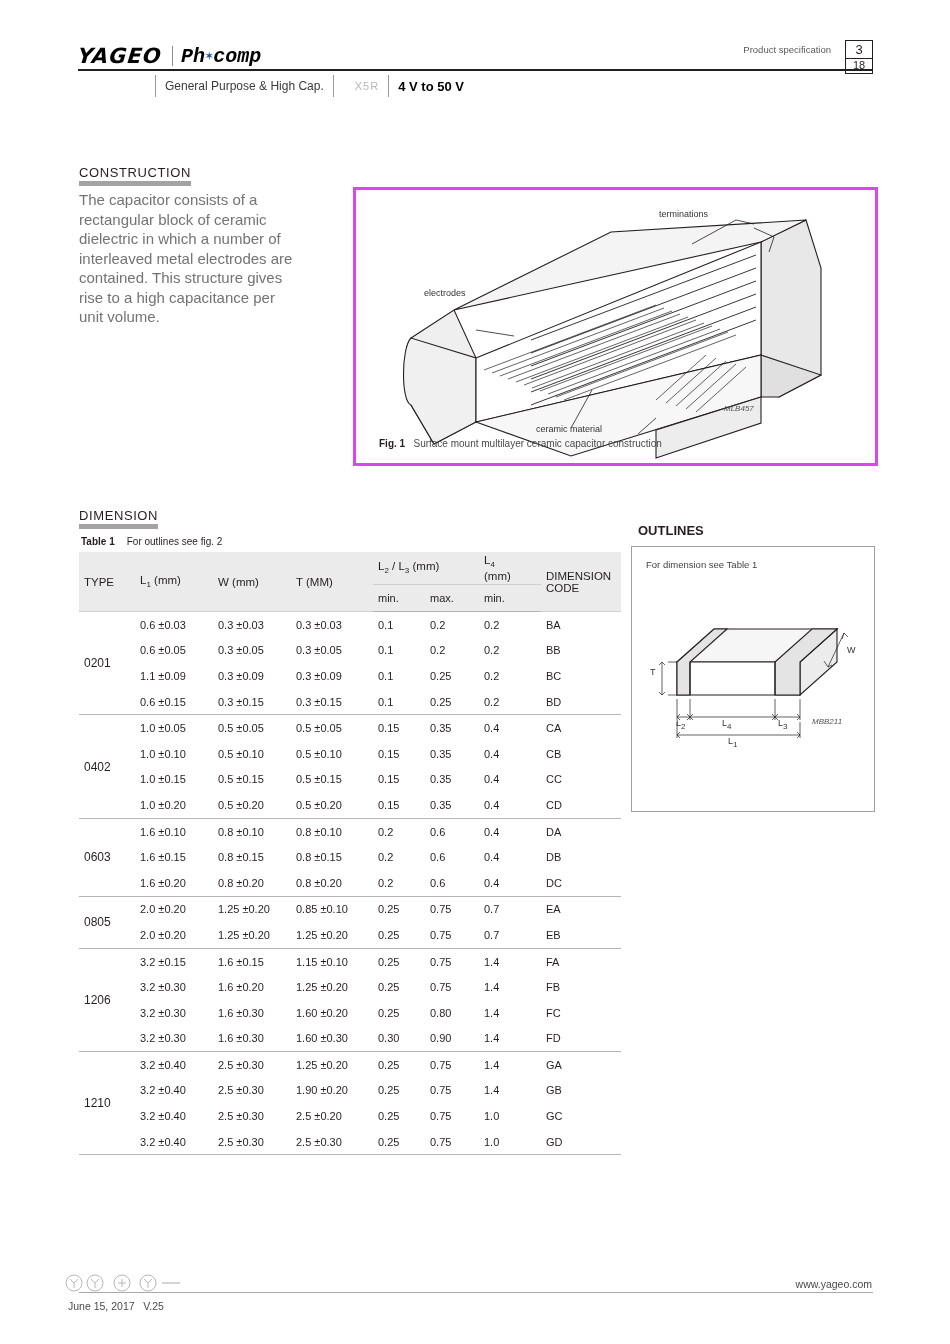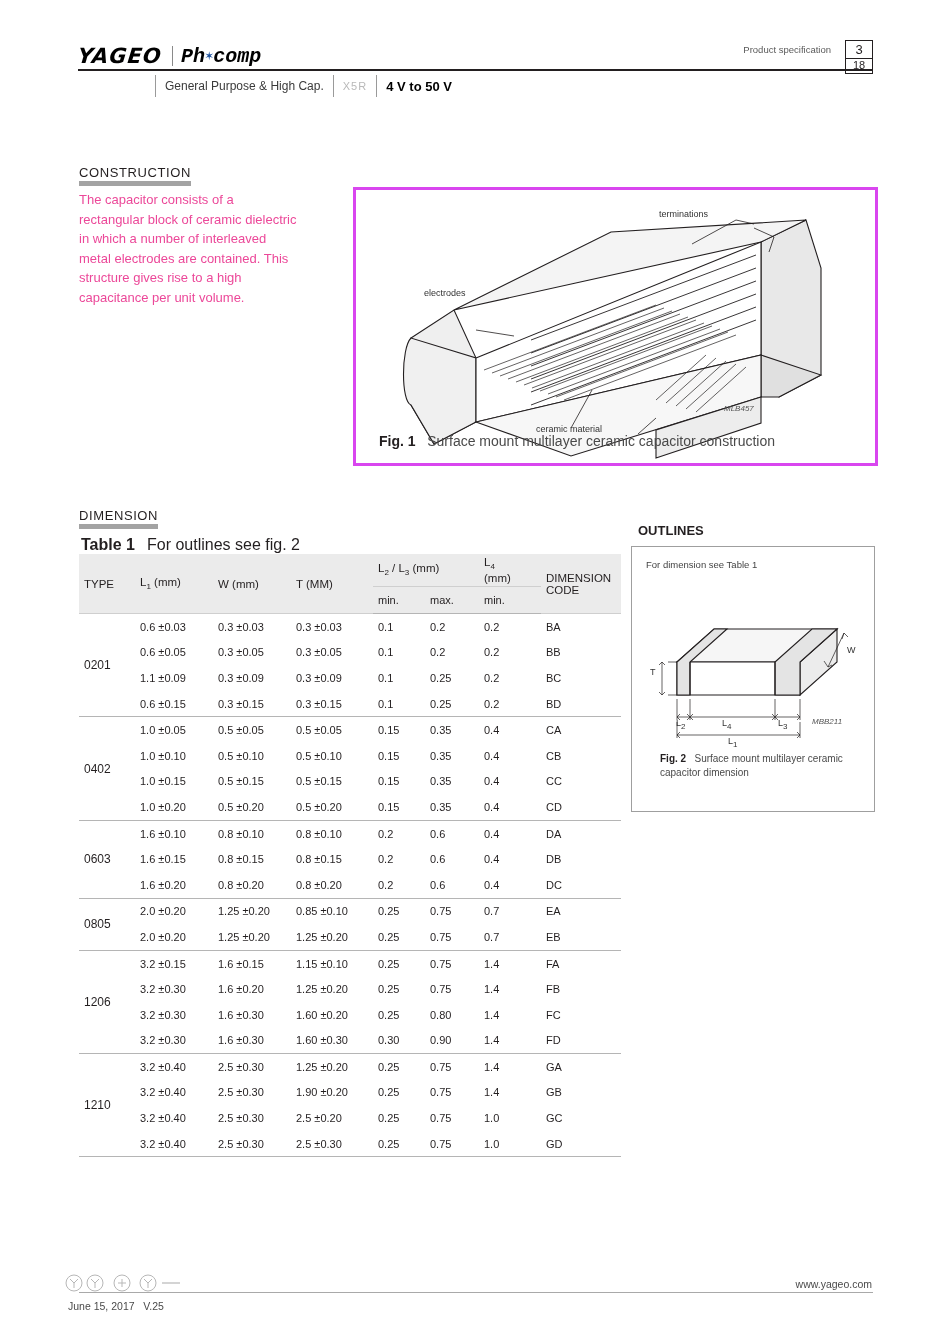--- a/index.html
+++ b/index.html
@@ -87,20 +87,21 @@
     margin: 0 9px;
   }
   .title-sub {
     font-size: 12px;
     color: #3a3a3a;
   }
   .title-code {
     font-size: 11px;
     color: #b9b9b9;
     letter-spacing: 1px;
+    margin-left: 12px;
   }
   .title-volt {
     font-size: 13px;
     font-weight: bold;
     color: #000;
   }
   .prod-spec {
     position: absolute;
     right: 42px;
     top: 2px;
@@ -150,41 +151,41 @@
     font-weight: bold;
     color: #231f20;
   }
 
   
   .body-col {
     position: absolute;
     left: 79px;
     top: 190px;
     width: 222px;
-    font-size: 13px;
+    font-size: 15px;
     line-height: 19.5px;
-    color: #ec4899;
+    color: #737373;
   }
   .body-col p { margin: 0 0 14px 0; }
 
   
   .fig1-box {
     position: absolute;
     left: 353px;
     top: 187px;
     width: 519px;
     height: 273px;
     border: 3px solid #d946ef;
     background: #fff;
   }
   .fig1-caption {
     position: absolute;
     left: 17px;
     bottom: 14px;
-    font-size: 14px;
+    font-size: 10px;
     color: #4a4a4a;
     padding-left: 6px;
   }
   .fig1-caption b { color: #231f20; font-weight: bold; }
   .lbl {
     position: absolute;
     font-size: 9px;
     color: #333;
   }
   .code-lbl {
@@ -195,22 +196,23 @@
   }
 
   
   .table-wrap {
     position: absolute;
     left: 79px;
     top: 536px;
     width: 542px;
   }
   .table-cap {
-    font-size: 16px;
+    font-size: 10px;
     color: #231f20;
+    margin-bottom: 5px;
     padding-left: 2px;
   }
   .table-cap b { font-weight: bold; }
   .table-cap span { margin-left: 12px; }
   table.dim {
     border-collapse: collapse;
     width: 542px;
     font-size: 11px;
     color: #231f20;
   }
@@ -687,24 +689,20 @@
   </svg>
 
   <div class="lbl" style="left:18px; top:120px;"><span>T</span></div>
   <div class="lbl" style="left:215px; top:98px;"><span>W</span></div>
   <div class="lbl" style="left:44px; top:171px;"><span>L</span><sub>2</sub></div>
   <div class="lbl" style="left:90px; top:171px;"><span>L</span><sub>4</sub></div>
   <div class="lbl" style="left:146px; top:171px;"><span>L</span><sub>3</sub></div>
   <div class="lbl" style="left:96px; top:189px;"><span>L</span><sub>1</sub></div>
   <div class="code-lbl" style="left:180px; top:170px;">MBB211</div>
 
-  <div class="fig2-caption">
-    <b>Fig. 2</b>
-    &nbsp;&nbsp;<span>Surface mount multilayer ceramic capacitor dimension</span>
-  </div>
 </div>
 
 <div class="footer-rule"></div>
 <div class="footer-icons">
   <svg width="120" height="22" viewBox="0 0 120 22">
     <g stroke="#b7b7b7" stroke-width="1" fill="none">
       <circle cx="12" cy="11" r="8"></circle>
       <path d="M12,11 L12,16 M12,11 L8,7 M12,11 L16,7"></path>
       <circle cx="33" cy="11" r="8"></circle>
       <path d="M33,11 L33,16 M33,11 L29,7 M33,11 L37,7"></path>

